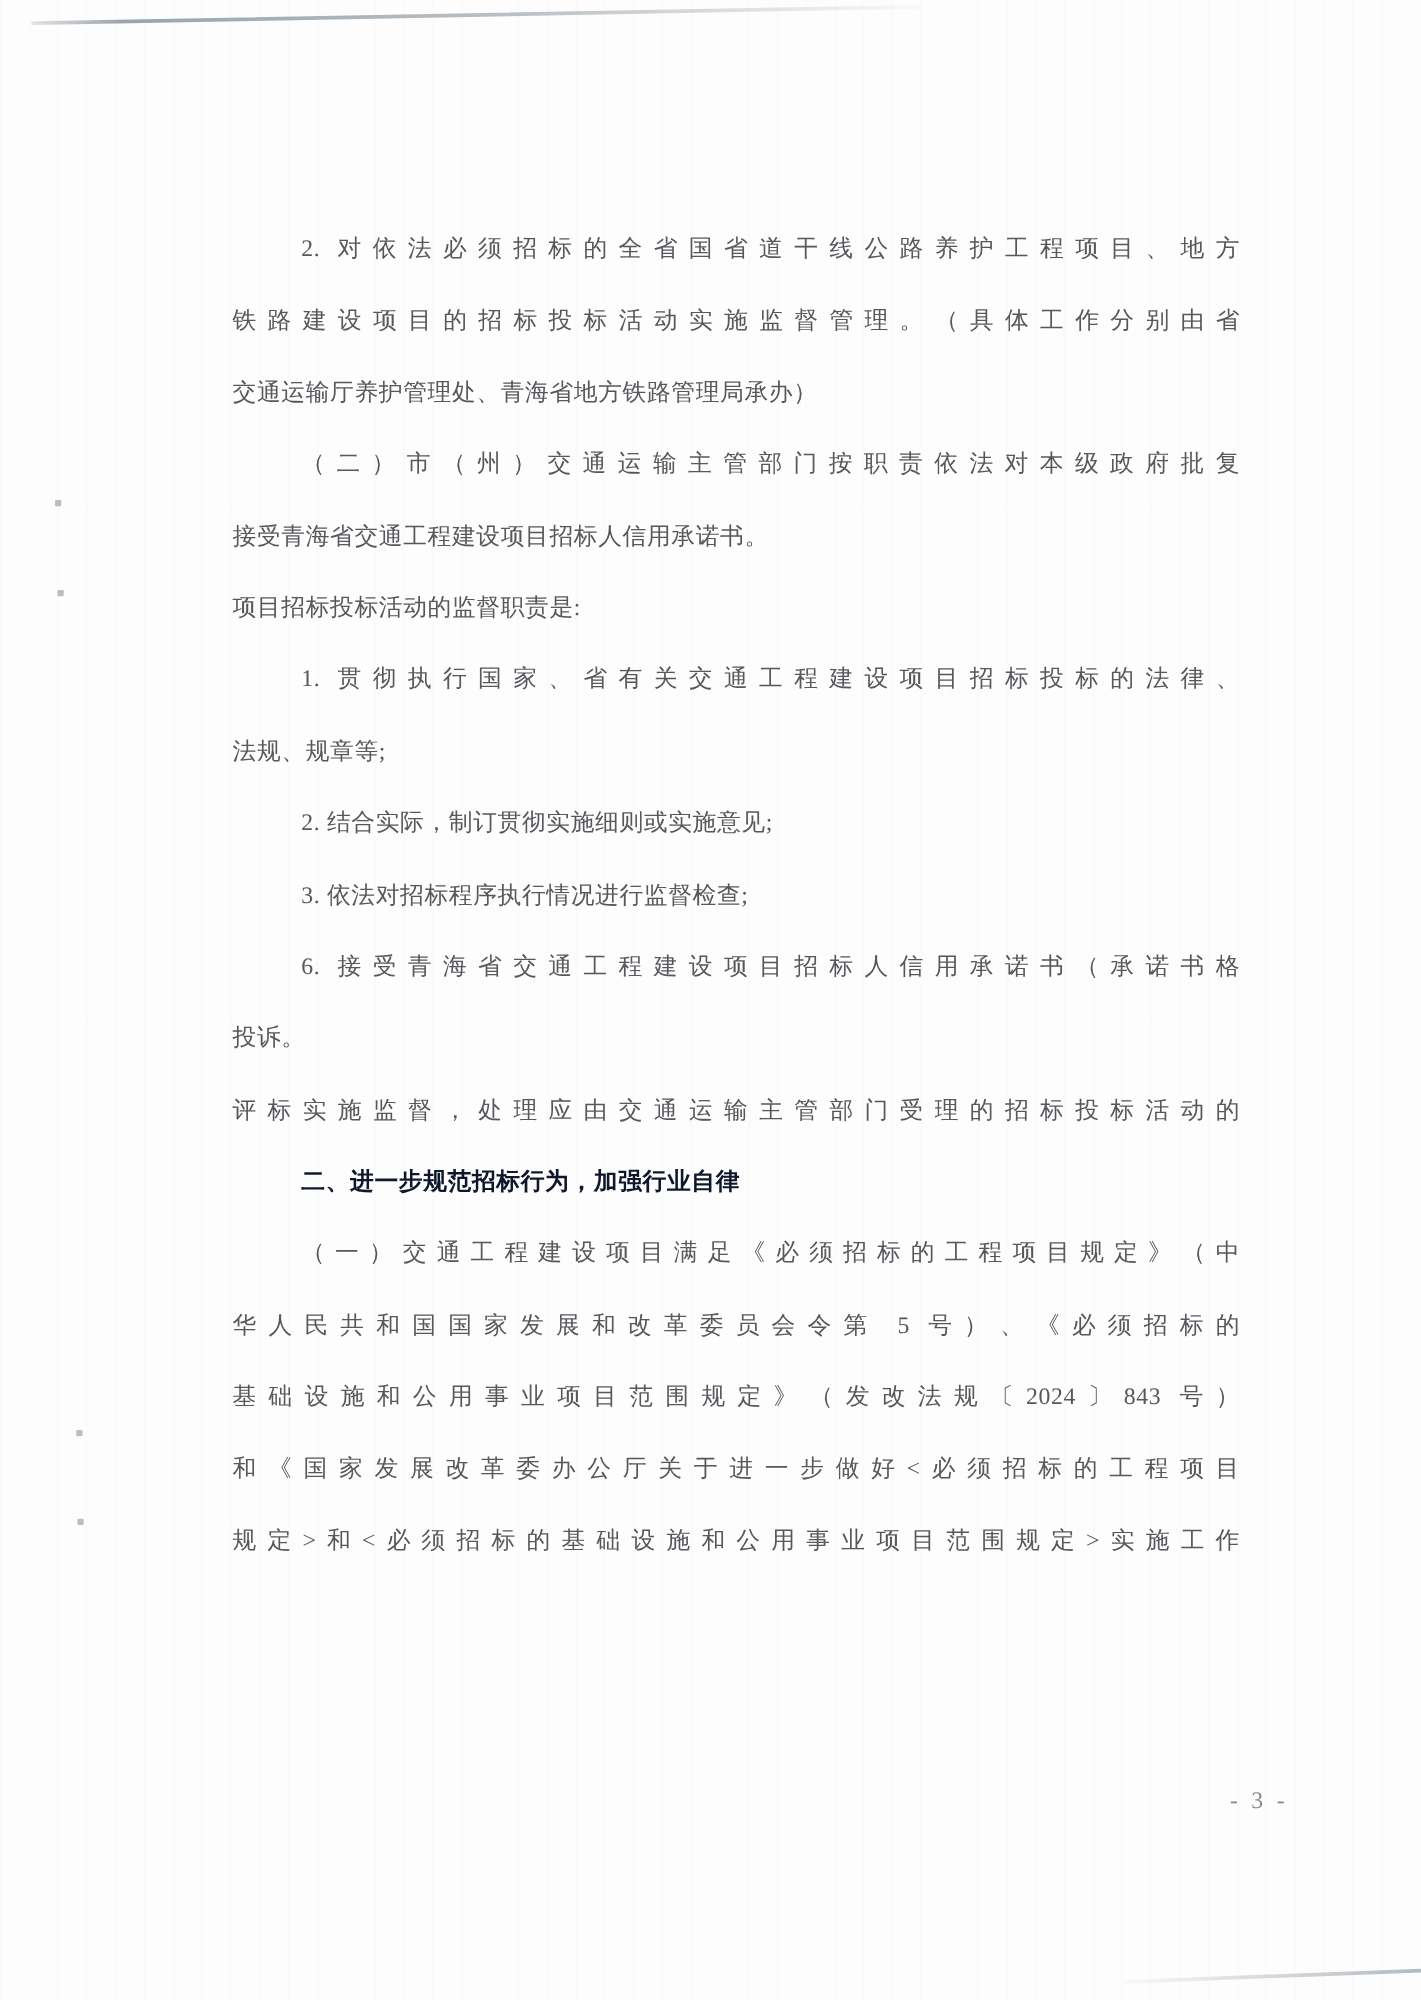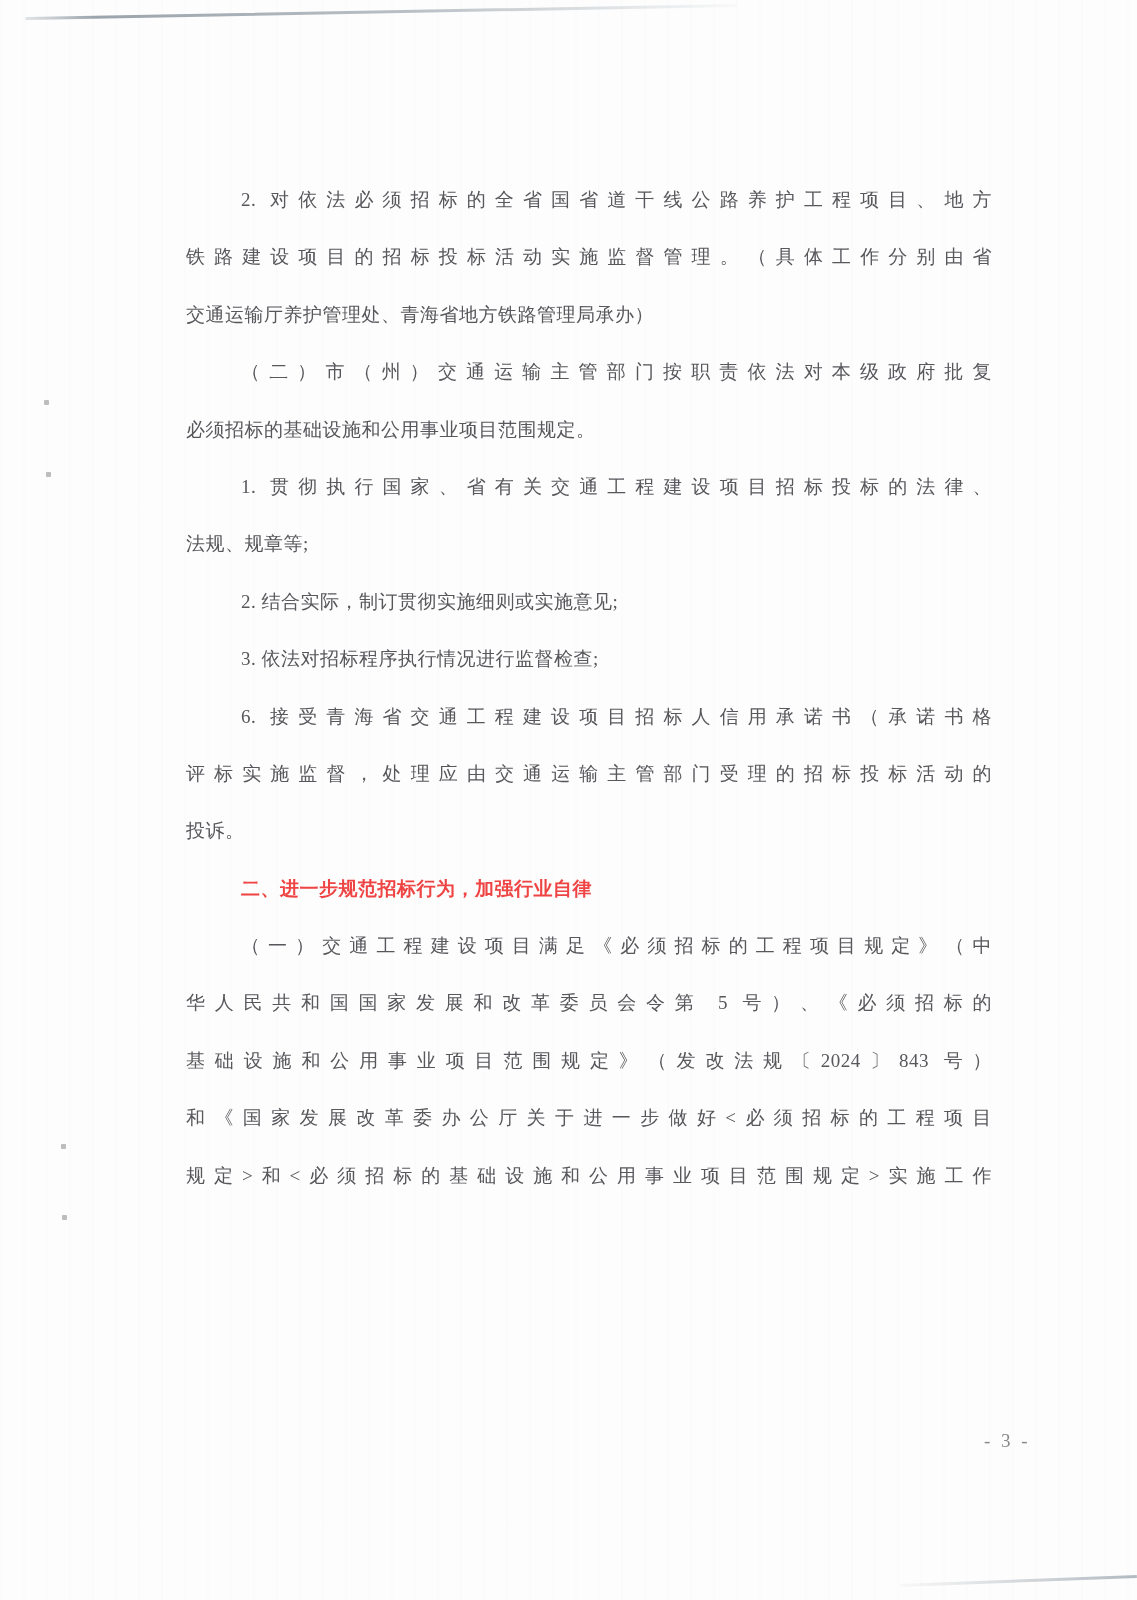--- a/index.html
+++ b/index.html
@@ -38,21 +38,21 @@
     letter-spacing: 0.5px;
   }
   .line.fill {
     white-space: normal;
     text-align-last: justify;
   }
   .line.indent { text-indent: 55px; }
   .line.bold {
     font-family: "Liberation Sans", "DejaVu Sans", sans-serif;
     font-weight: 700;
-    color: #ef4444;
+    color: #0f172a;
   }
   .page-number {
     position: absolute;
     left: 984px;
     top: 1430px;
     font-size: 19px;
     color: #8a8a8a;
     letter-spacing: 3px;
     font-family: "Liberation Serif", "DejaVu Serif", serif;
   }
@@ -107,28 +107,29 @@
 <span class="speck s1"></span>
 <span class="speck s2"></span>
 <span class="speck s3"></span>
 <span class="speck s4"></span>
 
 <div class="doc-body">
     <div class="line indent fill">2. 对依法必须招标的全省国省道干线公路养护工程项目、地方</div>
     <div class="line fill">铁路建设项目的招标投标活动实施监督管理。（具体工作分别由省</div>
     <div class="line">交通运输厅养护管理处、青海省地方铁路管理局承办）</div>
     <div class="line indent fill">（二）市（州）交通运输主管部门按职责依法对本级政府批复</div>
-    <div class="line">必须招标的基础设施和公用事业项目范围规定。</div>
+    <div class="line">接受青海省交通工程建设项目招标人信用承诺书。</div>
+    <div class="line">项目招标投标活动的监督职责是:</div>
     <div class="line indent fill">1. 贯彻执行国家、省有关交通工程建设项目招标投标的法律、</div>
     <div class="line">法规、规章等;</div>
     <div class="line indent">2. 结合实际，制订贯彻实施细则或实施意见;</div>
     <div class="line indent">3. 依法对招标程序执行情况进行监督检查;</div>
     <div class="line indent fill">6. 接受青海省交通工程建设项目招标人信用承诺书（承诺书格</div>
+    <div class="line">投诉。</div>
     <div class="line fill">评标实施监督，处理应由交通运输主管部门受理的招标投标活动的</div>
-    <div class="line">投诉。</div>
     <div class="line indent bold">二、进一步规范招标行为，加强行业自律</div>
     <div class="line indent fill">（一）交通工程建设项目满足《必须招标的工程项目规定》（中</div>
     <div class="line fill">华人民共和国国家发展和改革委员会令第 5 号）、《必须招标的</div>
     <div class="line fill">基础设施和公用事业项目范围规定》（发改法规〔2024〕843 号）</div>
     <div class="line fill">和《国家发展改革委办公厅关于进一步做好&lt;必须招标的工程项目</div>
     <div class="line fill">规定&gt;和&lt;必须招标的基础设施和公用事业项目范围规定&gt;实施工作</div>
   </div>
 
 <div class="page-number">- 3 -</div>
 

